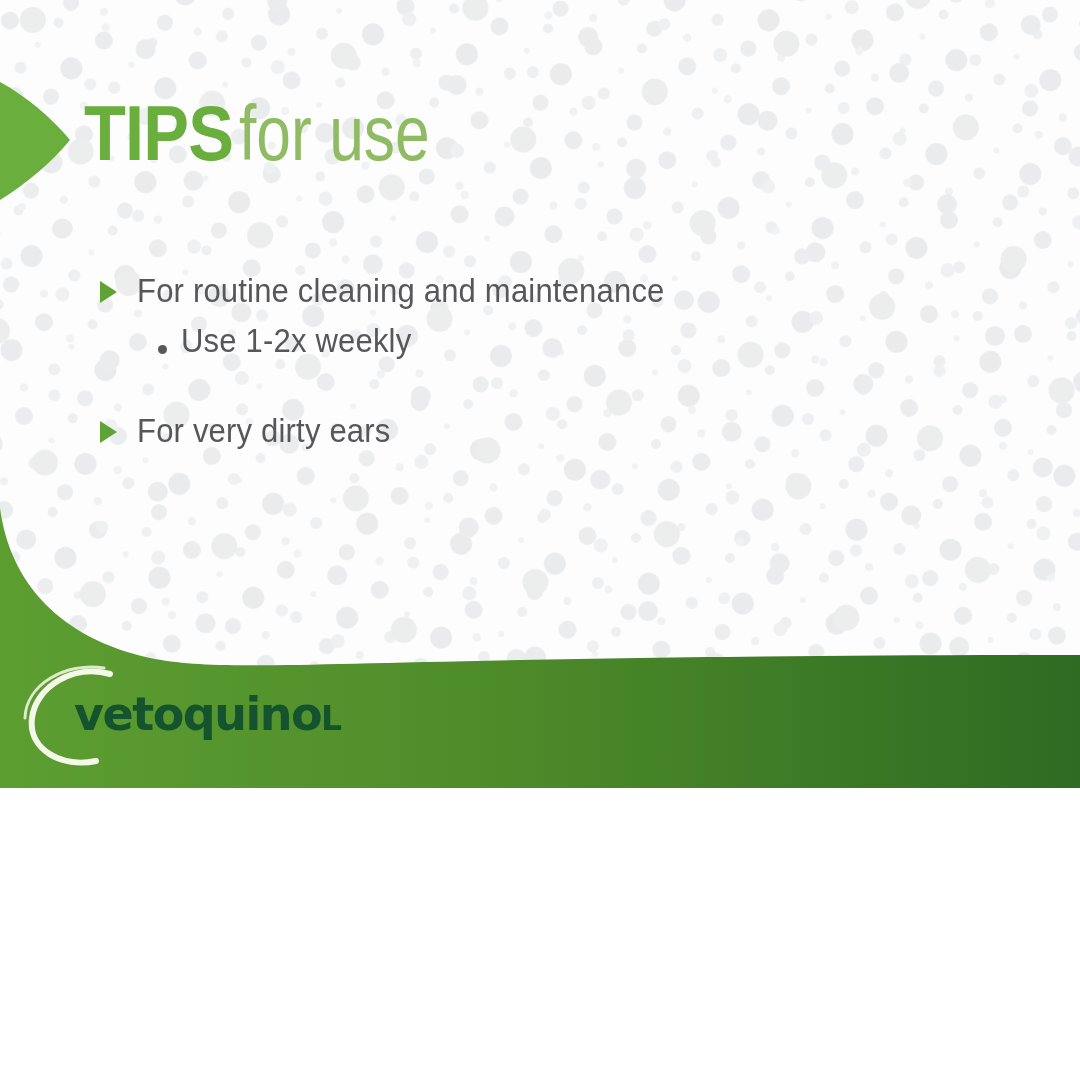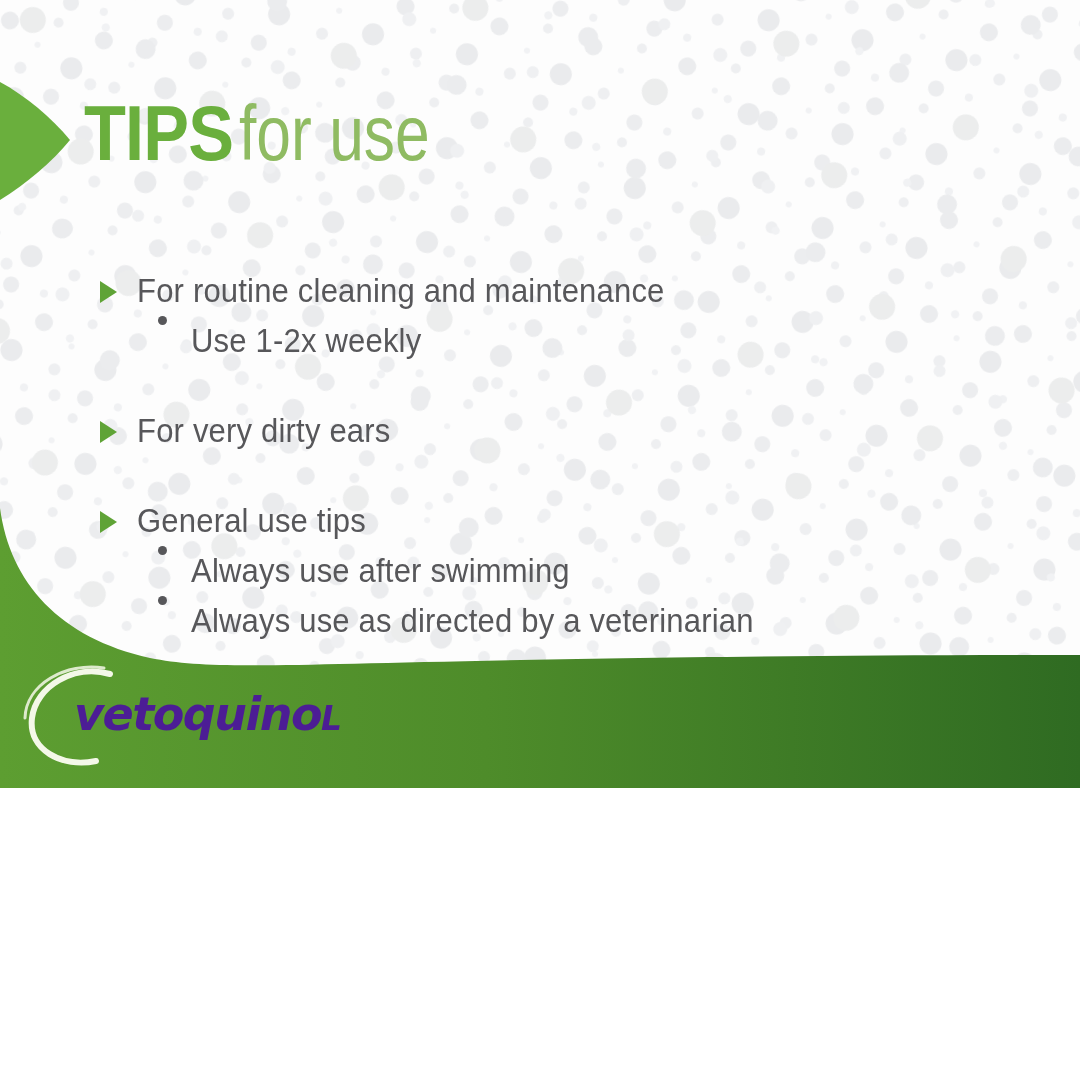--- a/index.html
+++ b/index.html
@@ -110,22 +110,22 @@
     transform-origin: left center;
     white-space: nowrap;
     letter-spacing: 0.2px;
   }
 
   .sub-list {
     margin: 12px 0 0 58px;
   }
   .sub-item {
     display: flex;
-    align-items: flex-start;
-    gap: 24px;
+    align-items: flex-end;
+    gap: 14px;
     margin-bottom: 12px;
   }
   .sub-item:last-child { margin-bottom: 0; }
   .dot-bullet {
     flex: 0 0 auto;
     width: 9px;
     height: 9px;
     border-radius: 50%;
     background: #57575a;
     position: relative;
@@ -149,23 +149,22 @@
     z-index: 5;
     width: 300px;
     height: 110px;
   }
   .logo-wordmark {
     position: absolute;
     left: 52px;
     top: 27px;
     font-family: "DejaVu Sans", sans-serif;
     font-weight: bold;
-    font-style: italic;
     font-size: 46px;
-    color: #4c1d95;
+    color: #14532d;
     letter-spacing: -1.5px;
   }
   .logo-wordmark .small-l {
     font-size: 33px;
     letter-spacing: 0;
   }
 </style>
 </head>
 <body>
 
@@ -218,36 +217,20 @@
       </div>
     </div>
 
     <div class="group">
       <div class="main-item">
         <span class="tri-bullet"></span>
         <span class="main-text">For very dirty ears</span>
       </div>
     </div>
 
-    <div class="group">
-      <div class="main-item">
-        <span class="tri-bullet"></span>
-        <span class="main-text">General use tips</span>
-      </div>
-      <div class="sub-list">
-        <div class="sub-item">
-          <span class="dot-bullet"></span>
-          <span class="sub-text">Always use after swimming</span>
-        </div>
-        <div class="sub-item">
-          <span class="dot-bullet"></span>
-          <span class="sub-text">Always use as directed by a veterinarian</span>
-        </div>
-      </div>
-    </div>
 
   </div>
 
   <svg class="bottom-band" viewBox="0 0 1080 300" preserveAspectRatio="none" aria-hidden="true">
     <defs>
       <linearGradient id="bandGrad" x1="0" y1="0" x2="1" y2="0">
         <stop offset="0%" stop-color="#5d9e31"></stop>
         <stop offset="45%" stop-color="#4e8c2a"></stop>
         <stop offset="100%" stop-color="#2f6b22"></stop>
       </linearGradient>

